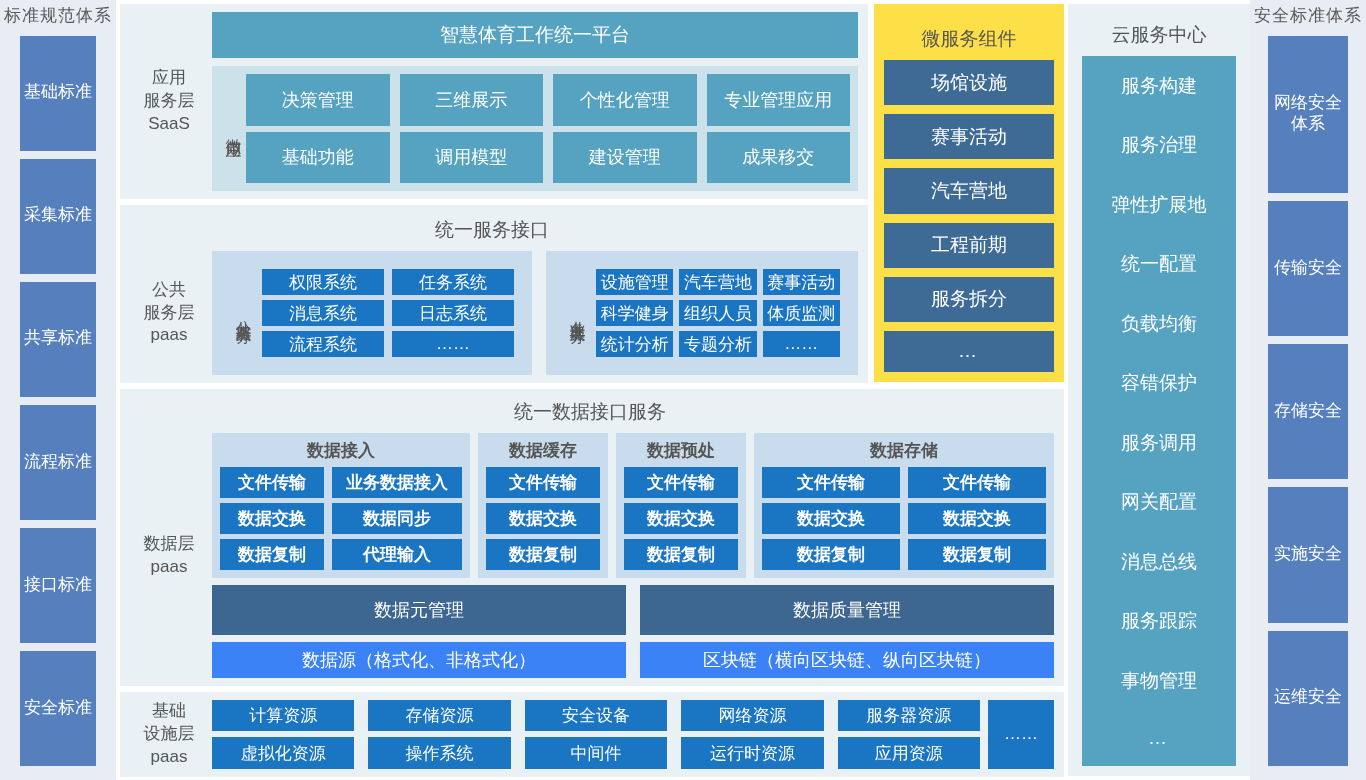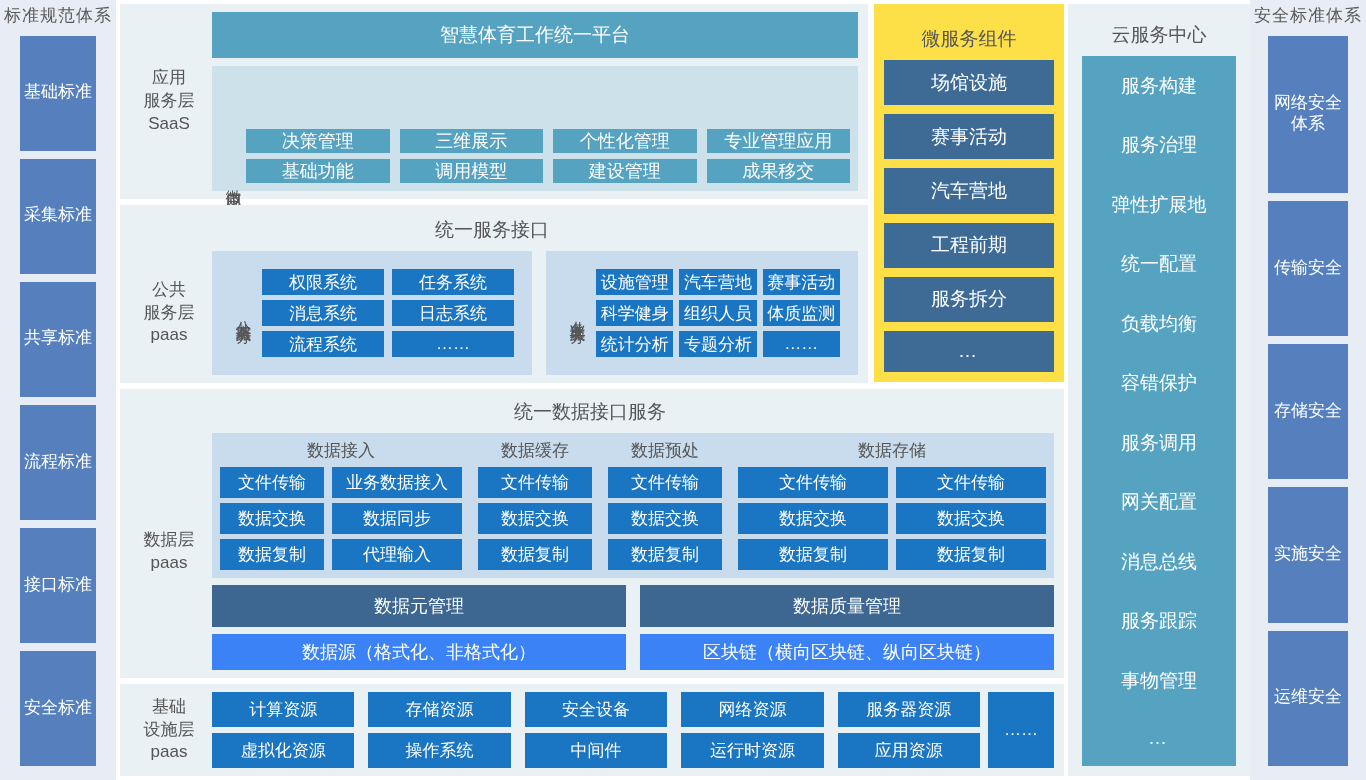--- a/index.html
+++ b/index.html
@@ -52,21 +52,21 @@
     font-size: 17px; color: #555; line-height: 1.35; text-align: center;
   }
   .app-right { flex: 1 1 auto; display: flex; flex-direction: column; gap: 8px; }
   .platform-bar {
     background: #55a3c0; color: #fff; height: 46px;
     display: flex; align-items: center; justify-content: center;
     font-size: 19px;
   }
   .micro-wrap {
     background: #cde1ea; flex: 1 1 auto; display: flex;
-    padding: 8px;  align-items: flex-end;
+    padding: 8px; 
   }
   .vlabel {
     background: #cde1ea; color: #555; font-size: 16px;
     writing-mode: vertical-rl; text-orientation: upright;
     display: flex; align-items: center; justify-content: center;
     letter-spacing: 2px; flex: 0 0 auto; width: 26px;
   }
   .vlabel.onblue { background: #c9dced; }
   .grid-2r { flex: 1 1 auto; display: grid; grid-template-columns: repeat(4,1fr);
              grid-template-rows: 1fr 1fr; gap: 6px 10px; }
@@ -89,36 +89,36 @@
                grid-template-rows: repeat(3,1fr); gap: 5px 6px; }
   .tile-blue {
     background: #1a75c2; color: #fff; font-size: 17px;
     display: flex; align-items: center; justify-content: center; text-align: center;
   }
 
   
   .data-panel { flex: 1 1 auto; padding: 4px 10px 8px 6px; display: flex; flex-direction: column; }
   .data-body { flex: 1 1 auto; display: flex; }
   .data-right { flex: 1 1 auto; display: flex; flex-direction: column; gap: 7px; }
-  .data-groups { display: flex; gap: 0; flex: 0 0 145px; }
+  .data-groups { display: flex; gap: 8px; flex: 0 0 145px; font-weight: bold; }
   .dg { background: #c9dced; padding: 4px 8px 8px; display: flex; flex-direction: column; }
   .dg-title { text-align: center; font-size: 17px; color: #555; padding: 2px 0 5px; }
   .dg-grid { flex: 1 1 auto; display: grid; gap: 5px 8px; }
   .dg.access { flex: 0 0 258px; }
   .dg.access .dg-grid { grid-template-columns: 104px 1fr; grid-template-rows: repeat(3,1fr); }
   .dg.cache { flex: 0 0 130px; }
   .dg.cache .dg-grid { grid-template-columns: 1fr; grid-template-rows: repeat(3,1fr); }
   .dg.pre { flex: 0 0 130px; }
   .dg.pre .dg-grid { grid-template-columns: 1fr; grid-template-rows: repeat(3,1fr); }
   .dg.store { flex: 1 1 auto; }
   .dg.store .dg-grid { grid-template-columns: repeat(2,1fr); grid-template-rows: repeat(3,1fr); }
   .data-rows { display: flex; gap: 14px; flex: 0 0 auto; }
   .data-rows > div { flex: 1 1 50%; }
   .bar-slate {
-    background: #3d6690; color: #fff; height: 42px; font-size: 18px;
+    background: #3d6690; color: #fff; height: 50px; font-size: 18px;
     display: flex; align-items: center; justify-content: center;
   }
   .bar-blue {
     background: #3b82f6; color: #fff; height: 36px; font-size: 18px;
     display: flex; align-items: center; justify-content: center;
   }
 
   
   .infra-panel { height: 98px; padding: 8px 10px 8px 6px; display: flex; }
   .infra-right { flex: 1 1 auto; display: flex; gap: 8px; }

